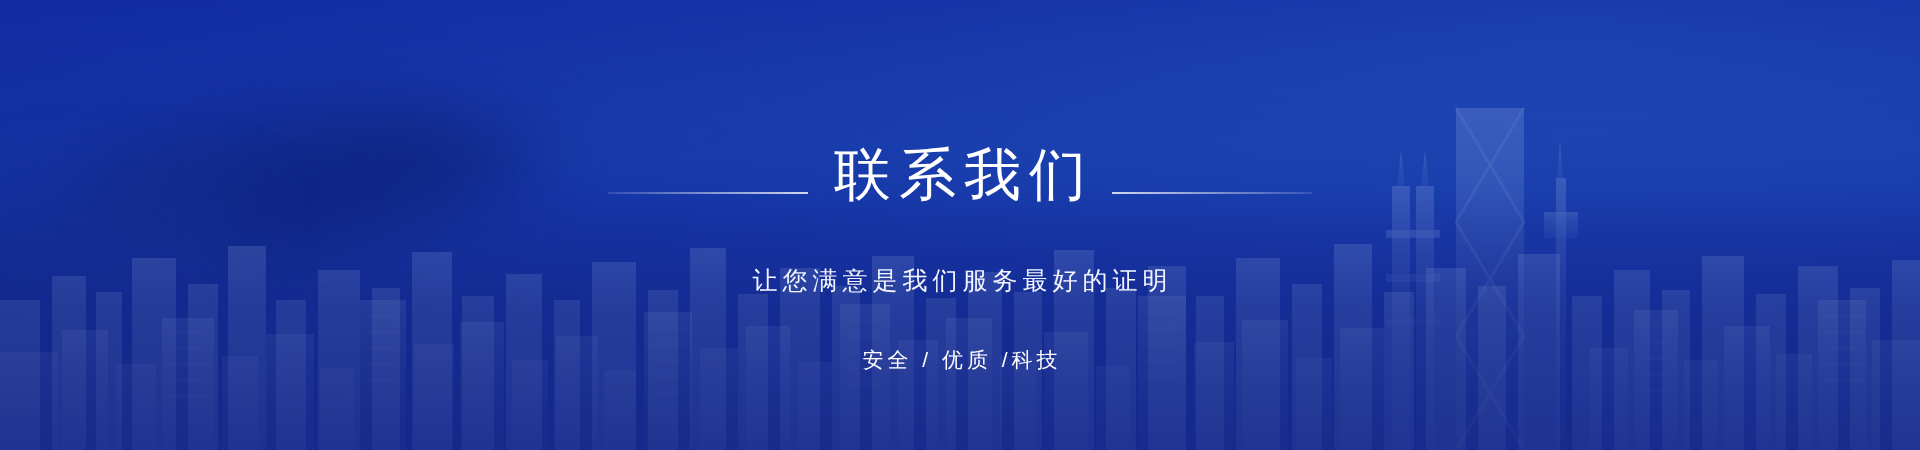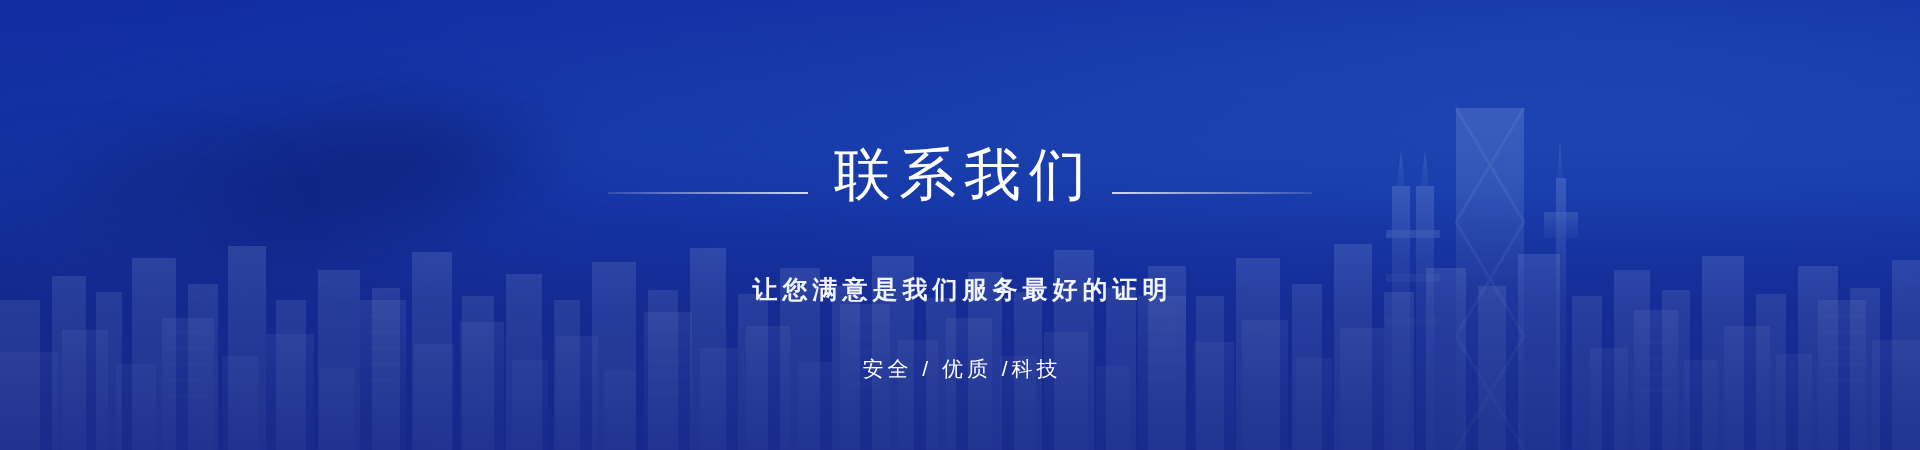--- a/index.html
+++ b/index.html
@@ -67,25 +67,25 @@
     line-height:1;
     font-weight:400;
     letter-spacing:8px;
     text-indent:8px;
     padding:0 18px;
     white-space:nowrap;
     transform:translateY(-18px);
   }
 
   .subtitle{
-    margin-top:18px;
+    margin-top:9px;
     color:#f2f5ff;
     font-size:25px;
     line-height:1;
-    font-weight:700;
+    font-weight:400;
     letter-spacing:5px;
     text-indent:5px;
     white-space:nowrap;
   }
 
   .tagline{
     margin-top:31px;
     color:#ffffff;
     font-size:21px;
     line-height:1;

